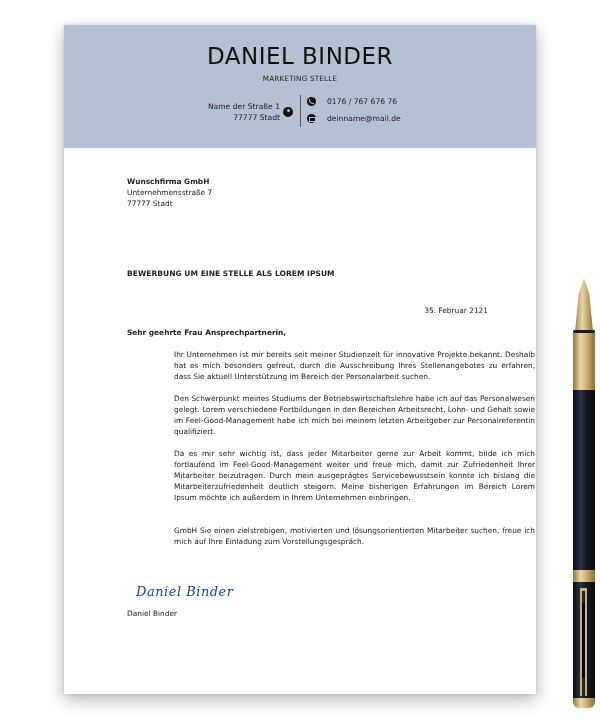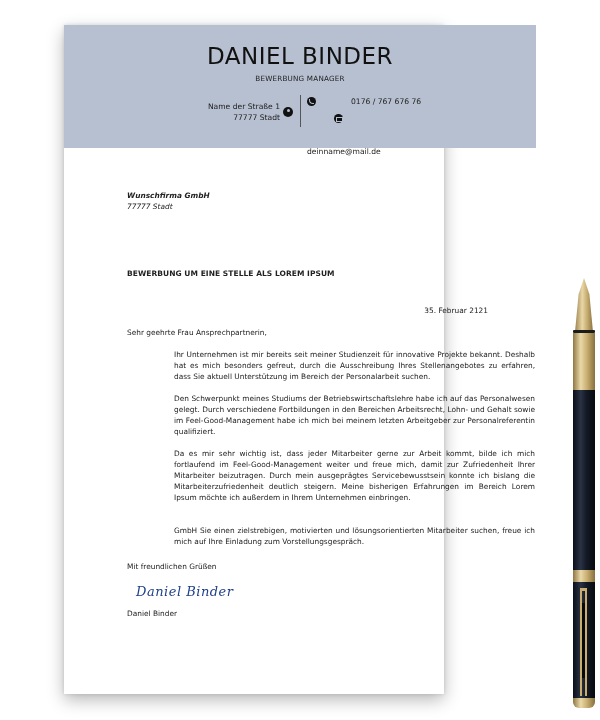--- a/index.html
+++ b/index.html
@@ -3,21 +3,21 @@
 <meta charset="utf-8">
 <style>
   html, body { margin: 0; padding: 0; }
   body {
     width: 600px; height: 720px; position: relative; overflow: hidden;
     background: #ffffff;
     font-family: "DejaVu Sans", sans-serif;
     color: #222;
   }
   .page {
-    position: absolute; left: 64px; top: 25px; width: 380px; height: 669px;
+    position: absolute; left: 64px; top: 25px; width: 472px; height: 669px;
     background: #ffffff;
     box-shadow: 0 6px 16px rgba(0,0,0,0.28), 0 0 4px rgba(0,0,0,0.12);
   }
   .header {
     position: absolute; left: 0; top: 0; width: 472px; height: 123px;
     background: #b6c0d0;
   }
   .name {
     position: absolute; left: 0; right: 0; top: 18px; text-align: center;
     font-size: 23px; font-weight: normal; letter-spacing: 0.5px; color: #111;
@@ -35,43 +35,43 @@
     border-radius: 50%; background: #111;
   }
   .pin::after {
     content: ""; position: absolute; left: 3.5px; top: 2px; width: 3px; height: 3px;
     border-radius: 50%; background: #b6c0d0;
   }
   .vline {
     position: absolute; left: 236px; top: 70px; width: 1px; height: 32px; background: #555;
   }
   .contact-row {
-    position: absolute; left: 243px; font-size: 7.6px; color: #222; display: flex; align-items: center; gap: 24px;
+    position: absolute; left: 243px; font-size: 7.6px; color: #222; display: flex; align-items: center;
   }
   .ci {
     width: 9px; height: 9px; border-radius: 50%; background: #111; margin-right: 11px;
     position: relative; display: inline-block;
   }
   .ci.phone::after {
     content: ""; position: absolute; left: 2px; top: 2px; width: 4px; height: 4px;
     border-left: 1.5px solid #b6c0d0; border-bottom: 1.5px solid #b6c0d0; border-radius: 0 0 0 4px;
   }
   .ci.mail::after {
     content: ""; position: absolute; left: 2px; top: 3px; width: 5px; height: 3px;
     border: 0.8px solid #b6c0d0;
   }
   .body-text {
     position: absolute; left: 63px; width: 361px; font-size: 7.4px; line-height: 11px; color: #222;
   }
-  .recipient { top: 165px; font-style: italic; }
+  .recipient { top: 151px; }
   .recipient .company { font-weight: bold; }
   .subject { top: 243px; font-size: 7.5px; font-weight: bold; letter-spacing: 0.05px; }
   .date { top: 280px; text-align: right; }
   .para { text-align: justify; margin-left: 47px; }
-  .salutation { top: 302px; }
+  .salutation { top: 302px; font-weight: bold; }
   .p1 { top: 324px; }
   .p2 { top: 368px; }
   .p3 { top: 423px; }
   .p4 { top: 500px; }
   .closing { top: 536px; }
   .signature {
     position: absolute; left: 72px; top: 559px; font-family: "DejaVu Serif", serif;
     font-style: italic; font-size: 13px; color: #1f3f8a; letter-spacing: 0.5px;
   }
   .signer { top: 583px; }
@@ -110,50 +110,50 @@
     left: 2px; top: 420px; width: 22px; height: 10px; border-radius: 0 0 6px 6px;
     background: linear-gradient(90deg, #8f7745, #ead9a8 35%, #c7ac6f 65%, #86703f);
   }
 </style>
 </head>
 <body>
 
 <div class="page">
   <div class="header">
     <div class="name">DANIEL BINDER</div>
-    <div class="role">BEWERBUNG MANAGER</div>
+    <div class="role">MARKETING STELLE</div>
     <div class="addr">
       <div>Name der Straße 1</div>
       <div>77777 Stadt</div>
     </div>
     <span class="pin"></span>
     <div class="vline"></div>
     <div class="contact-row" style="top:72px;">
       <span class="ci phone"></span>
       <span>0176 / 767 676 76</span>
     </div>
-    <div class="contact-row" style="top:89px;flex-direction:column;">
+    <div class="contact-row" style="top:89px;">
       <span class="ci mail"></span>
       <span>deinname@mail.de</span>
     </div>
   </div>
 
   <div class="body-text recipient">
     <div class="company">Wunschfirma GmbH</div>
+    <div>Unternehmensstraße 7</div>
     <div>77777 Stadt</div>
   </div>
 
   <div class="body-text subject">BEWERBUNG UM EINE STELLE ALS LOREM IPSUM</div>
   <div class="body-text date">35. Februar 2121</div>
   <div class="body-text salutation">Sehr geehrte Frau Ansprechpartnerin,</div>
   <div class="body-text para p1">Ihr Unternehmen ist mir bereits seit meiner Studienzeit für innovative Projekte bekannt. Deshalb hat es mich besonders gefreut, durch die Ausschreibung Ihres Stellenangebotes zu erfahren, dass Sie aktuell Unterstützung im Bereich der Personalarbeit suchen.</div>
-  <div class="body-text para p2">Den Schwerpunkt meines Studiums der Betriebswirtschaftslehre habe ich auf das Personalwesen gelegt. Durch verschiedene Fortbildungen in den Bereichen Arbeitsrecht, Lohn- und Gehalt sowie im Feel-Good-Management habe ich mich bei meinem letzten Arbeitgeber zur Personalreferentin qualifiziert.</div>
+  <div class="body-text para p2">Den Schwerpunkt meines Studiums der Betriebswirtschaftslehre habe ich auf das Personalwesen gelegt. Lorem verschiedene Fortbildungen in den Bereichen Arbeitsrecht, Lohn- und Gehalt sowie im Feel-Good-Management habe ich mich bei meinem letzten Arbeitgeber zur Personalreferentin qualifiziert.</div>
   <div class="body-text para p3">Da es mir sehr wichtig ist, dass jeder Mitarbeiter gerne zur Arbeit kommt, bilde ich mich fortlaufend im Feel-Good-Management weiter und freue mich, damit zur Zufriedenheit Ihrer Mitarbeiter beizutragen. Durch mein ausgeprägtes Servicebewusstsein konnte ich bislang die Mitarbeiterzufriedenheit deutlich steigern. Meine bisherigen Erfahrungen im Bereich Lorem Ipsum möchte ich außerdem in Ihrem Unternehmen einbringen.</div>
   <div class="body-text para p4">GmbH Sie einen zielstrebigen, motivierten und lösungsorientierten Mitarbeiter suchen, freue ich mich auf Ihre Einladung zum Vorstellungsgespräch.</div>
-  <div class="body-text closing">Mit freundlichen Grüßen</div>
   <div class="signature">Daniel Binder</div>
   <div class="body-text signer">Daniel Binder</div>
 </div>
 
 <div class="pen">
   <div class="nib"></div>
   <div class="nib-ring"></div>
   <div class="grip"></div>
   <div class="barrel"></div>
   <div class="band"></div>

